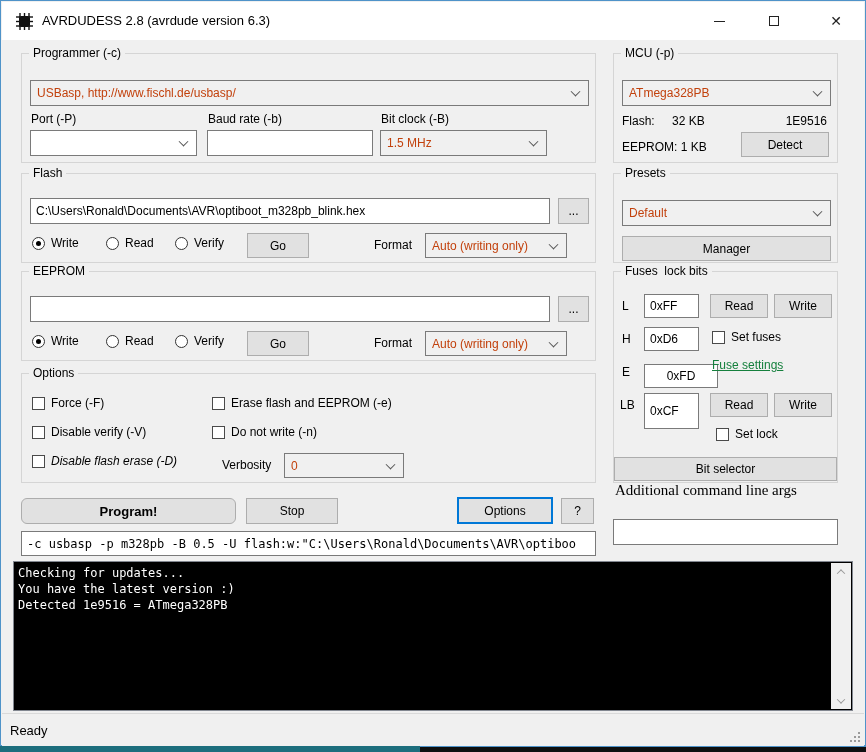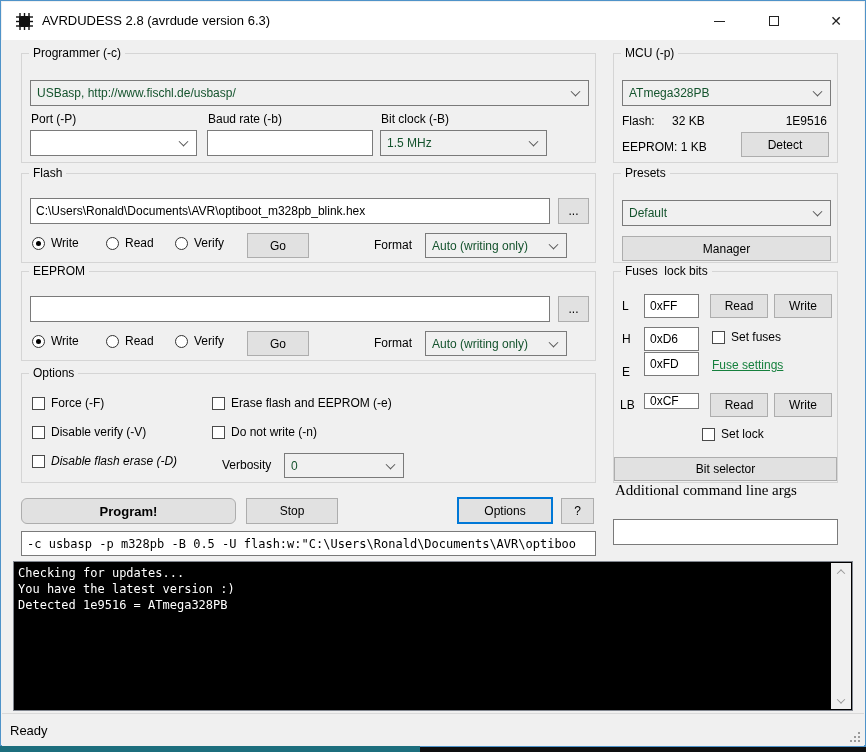--- a/index.html
+++ b/index.html
@@ -23,21 +23,21 @@
   .grp-label { position:absolute; top:-8px; left:7px; background:#f0f0f0; padding:0 4px;
                font-size:12px; color:#000; white-space:pre; }
 
   
   .btn { position:absolute; background:#e1e1e1; border:1px solid #adadad; font-size:12px;
          color:#000; display:flex; align-items:center; justify-content:center; cursor:default; }
   .btn.focus { border:2px solid #0078d7; }
   .combo { position:absolute; background:#f0f0f0; border:1px solid #7a7a7a; }
   .combo.editable { background:#fff; }
   .combo .val { position:absolute; left:6px; top:50%; transform:translateY(-50%);
-                font-size:12px; color:#14532d; white-space:nowrap; overflow:hidden; right:22px; }
+                font-size:12px; color:#c2410c; white-space:nowrap; overflow:hidden; right:22px; }
   .chev { position:absolute; right:9px; top:50%; width:7px; height:7px;
           border-right:1.4px solid #565656; border-bottom:1.4px solid #565656;
           transform:translateY(-70%) rotate(45deg); }
   input.txt { position:absolute; border:1px solid #7a7a7a; background:#fff; font-size:12px;
               padding:0 5px; color:#000; font-family:"Liberation Sans", sans-serif; }
   input.mono { font-family:"DejaVu Sans Mono", monospace; font-size:12px; }
   .lbl { position:absolute; font-size:12px; color:#000; white-space:nowrap; }
 
   .radio { position:absolute; display:flex; align-items:center; gap:6px; font-size:12px; }
   .rdot { width:13px; height:13px; border:1px solid #333; border-radius:50%; background:#fff;
@@ -202,27 +202,27 @@
     <input class="txt" style="left: 30px; top: 22px; width: 55px; height: 24px;" value="0xFF">
     <div class="btn" style="left:96px; top:22px; width:58px; height:24px;">Read</div>
     <div class="btn" style="left:160px; top:22px; width:58px; height:24px;">Write</div>
     <span class="lbl" style="left:8px; top:60px;">H</span>
     <input class="txt" style="left: 30px; top: 55px; width: 55px; height: 24px;" value="0xD6">
     <span class="check" style="left:98px; top:58px;">
         <span class="cbox"></span>
         <span>Set fuses</span>
       </span>
     <span class="lbl" style="left:8px; top:93px;">E</span>
-    <input class="txt" style="left: 30px; top: 80px; width: 55px; height: 24px;" value="0xFD">
+    <input class="txt" style="left: 30px; top: 92px; width: 74px; height: 24px; text-align: center;" value="0xFD">
     <span class="lnk" style="left:98px; top:86px;">Fuse settings</span>
     <span class="lbl" style="left:6px; top:126px;">LB</span>
-    <input class="txt" style="left: 30px; top: 121px; width: 55px; height: 16px;" value="0xCF">
+    <input class="txt" style="left: 30px; top: 121px; width: 55px; height: 36px;" value="0xCF">
     <div class="btn" style="left:96px; top:121px; width:58px; height:24px;">Read</div>
     <div class="btn" style="left:160px; top:121px; width:58px; height:24px;">Write</div>
-    <span class="check" style="left:88px; top:155px;">
+    <span class="check" style="left:102px; top:155px;">
         <span class="cbox"></span>
         <span>Set lock</span>
       </span>
     <div class="btn" style="left:0px; top:185px; width:223px; height:24px;">Bit selector</div>
   </div>
 
   <div class="grp" style="left:20px; top:372px; width:575px; height:110px;">
     <span class="grp-label">Options</span>
     <span class="check" style="left:10px; top:22px;">
         <span class="cbox"></span>

